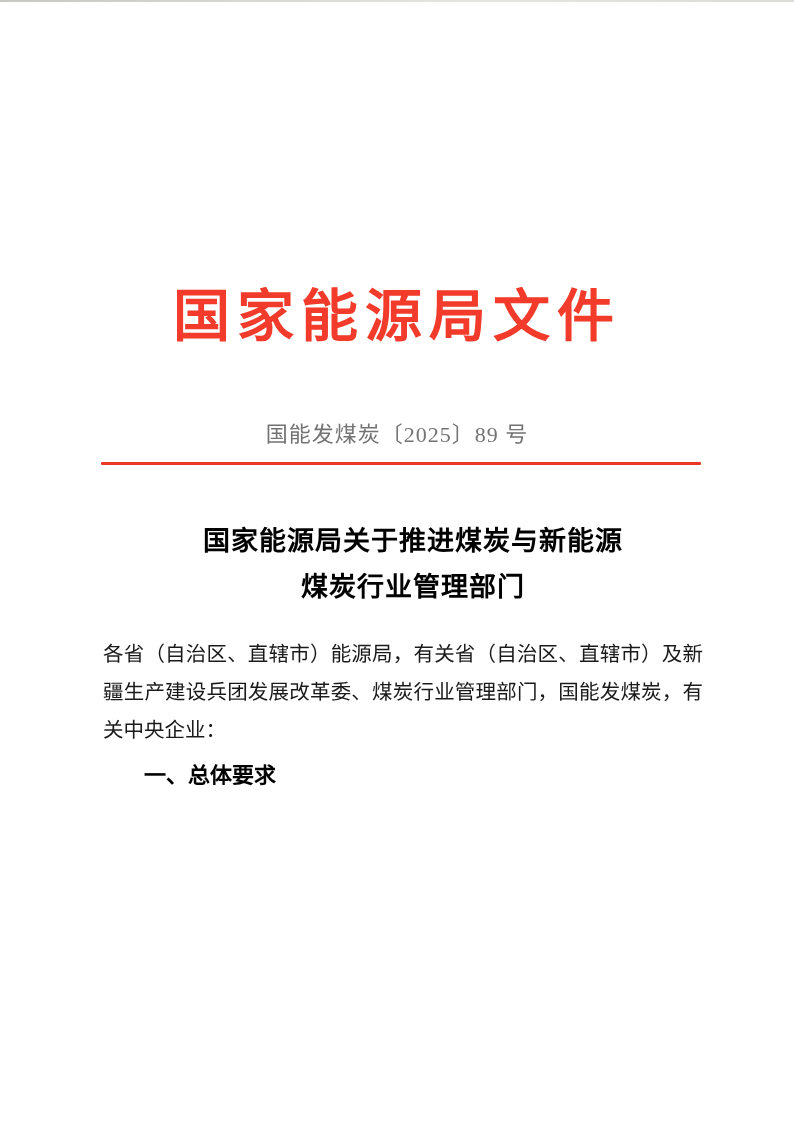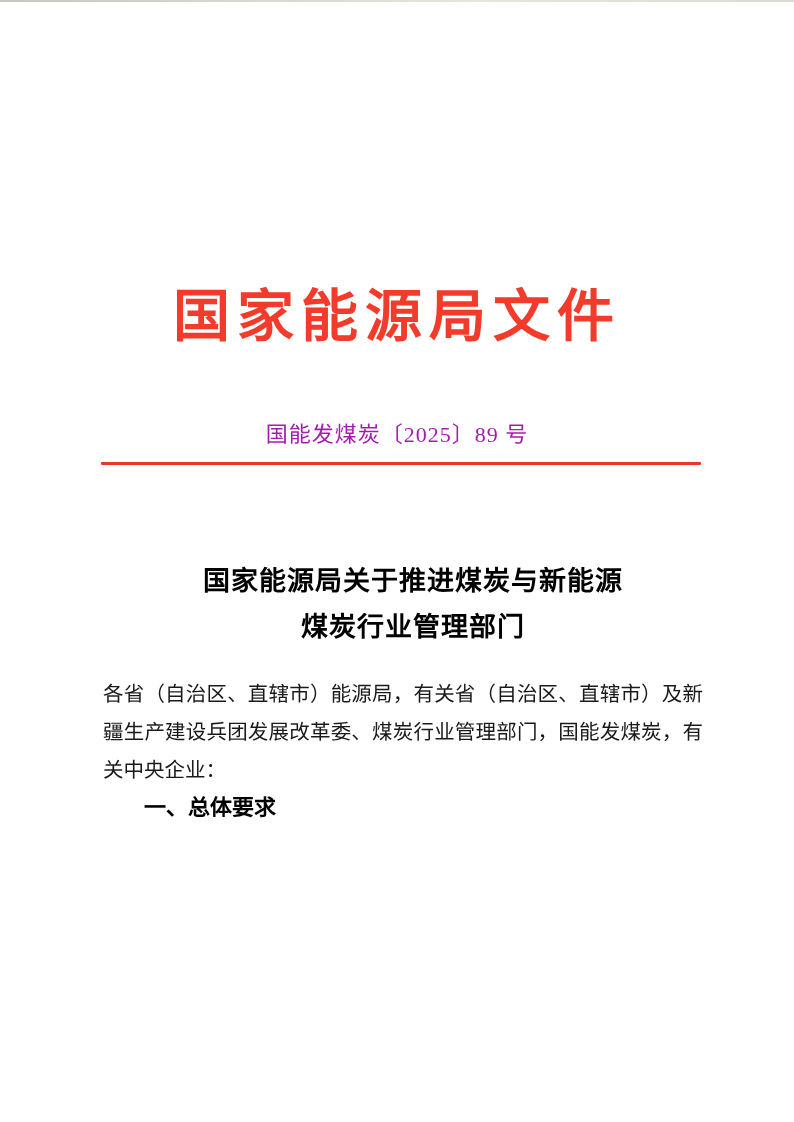--- a/index.html
+++ b/index.html
@@ -34,34 +34,34 @@
     letter-spacing: 7px;
     color: var(--accent_red, #f23b2b);
     white-space: nowrap;
   }
 
   .doc-number {
     margin-top: 70px;
     text-align: center;
     font-size: 22px;
     line-height: 30px;
-    color: #a21caf;
+    color: #737373;
     letter-spacing: 1px;
   }
 
   .red-rule {
     margin: 12px 0 0 101px;
     width: 600px;
     height: 3px;
     background: var(--rule_red, #e8382a);
     border-radius: 1px;
   }
 
   .doc-title {
-    margin-top: 93px;
+    margin-top: 53px;
     text-align: center;
     font-family: "Liberation Serif", serif;
     font-weight: bold;
     font-size: 27px;
     line-height: 46px;
     color: #000000;
     letter-spacing: 1px;
     padding-left: 32px;
   }
   .doc-title .line { display: block; }
@@ -71,20 +71,21 @@
     width: 600px;
     font-size: 20.5px;
     line-height: 38px;
     color: #1a1a1a;
     text-align: justify;
   }
   .para { margin: 0; }
   .para.indent { text-indent: 41px; }
 
   .section-heading {
+    margin-top: 8px;
     text-indent: 41px;
     font-family: "DejaVu Sans", sans-serif;
     font-weight: bold;
     font-size: 22px;
     line-height: 38px;
     color: #000000;
   }
 
   .page-number {
     position: absolute;

